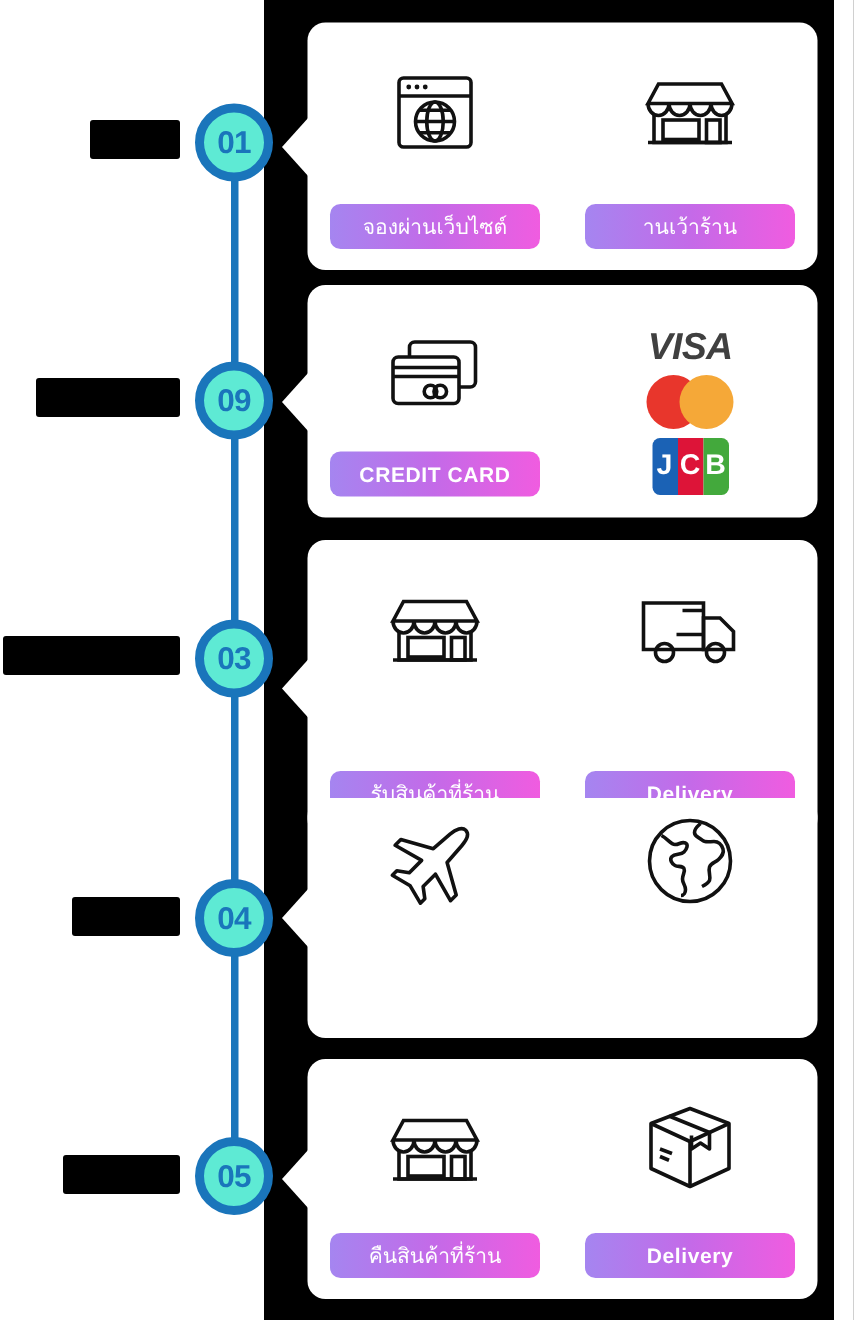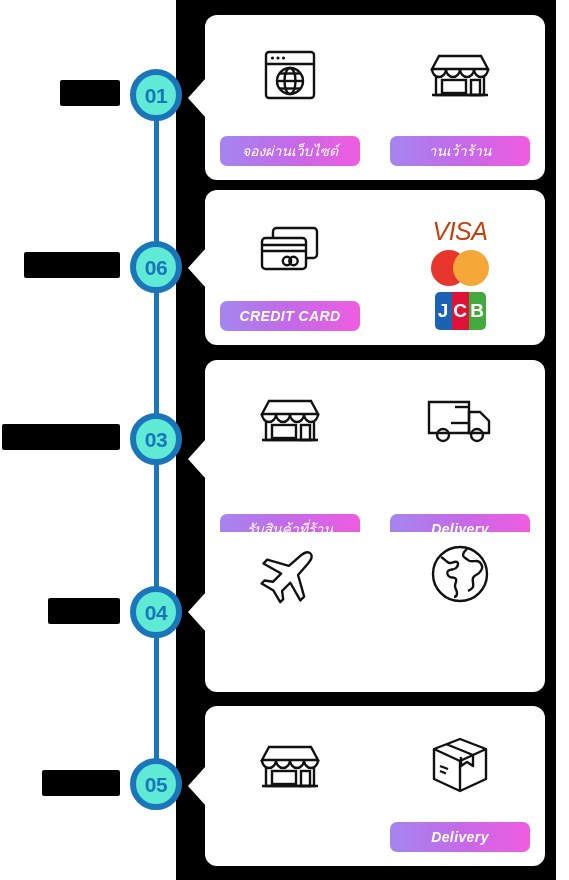--- a/index.html
+++ b/index.html
@@ -122,21 +122,20 @@
     justify-content: center;
     min-width: 140px;
     height: 30px;
     padding: 0 1px;
     border-radius: 7px;
     color: #ffffff;
     font-size: 14px;
     box-sizing: border-box;
     background: linear-gradient(90deg, #a585f0 0%, #c46ae8 50%, #f05ce0 100%);
     white-space: nowrap;
-    font-style: italic;
   }
   .pill.latin {
     font-weight: bold;
     letter-spacing: 0.4px;
   }
   .pill-slot {
     margin-top: auto;
     margin-bottom: 14px;
     height: 30px;
     display: flex;
@@ -148,23 +147,23 @@
   .brands {
     display: flex;
     flex-direction: column;
     align-items: center;
     justify-content: center;
     gap: 6px;
     padding-top: 6px;
   }
   .brand-visa {
     font-size: 25px;
-    font-weight: normal;
+    font-weight: bold;
     font-style: italic;
-    color: #c2410c;
+    color: #404040;
     letter-spacing: -0.5px;
     line-height: 1;
   }
   .mc {
     position: relative;
     width: 58px;
     height: 36px;
   }
   .mc .mc-c {
     position: absolute;
@@ -242,21 +241,21 @@
         </div>
         <div class="pill-slot">
           <span class="pill">านเว้าร้าน</span>
         </div>
       </div>
     </div>
   </div>
 
   <div class="step-label" style="top:252px; width:96px;"></div>
   <div class="step-marker" style="top:241px;">
-    <span class="step-num">06</span>
+    <span class="step-num">09</span>
   </div>
 
   <div class="card" style="top:190px; height:155px;">
     <div class="notch"></div>
     <div class="card-cols">
       <div class="card-col">
         <div class="icon-slot">
           <svg width="66" height="56" viewBox="0 0 66 56" fill="none" stroke="#111" stroke-width="2.4">
             <rect x="16" y="6" width="44" height="30" rx="3.5"></rect>
             <rect x="5" y="16" width="44" height="31" rx="3.5" fill="#fff"></rect>
@@ -375,20 +374,23 @@
         <div class="icon-slot">
           <svg width="68" height="64" viewBox="0 0 68 64" fill="none" stroke="#111" stroke-width="2.4">
             <path d="M6 26 L13 13 H55 L62 26 Z"></path>
             <path d="M6 26 a7 8 0 0 0 14 0 a7 8 0 0 0 14 0 a7 8 0 0 0 14 0 a7 8 0 0 0 14 0"></path>
             <path d="M10 33 V52 H58 V33"></path>
             <line x1="6" y1="52" x2="62" y2="52"></line>
             <rect x="16" y="37" width="24" height="13"></rect>
             <rect x="45" y="37" width="9" height="15"></rect>
           </svg>
         </div>
+        <div class="pill-slot">
+          <span class="pill">คืนสินค้าที่ร้าน</span>
+        </div>
       </div>
       <div class="card-col">
         <div class="icon-slot">
           <svg width="64" height="64" viewBox="0 0 64 64" fill="none" stroke="#111" stroke-width="2.4" stroke-linejoin="round">
             <path d="M32 5 L58 15 V45 L32 57 L6 45 V15 Z"></path>
             <path d="M6 15 L32 27 L58 15"></path>
             <path d="M32 27 V57"></path>
             <path d="M18 10 L45 21 V32 L39 28 L33 32 V23"></path>
             <line x1="12" y1="32" x2="20" y2="35"></line>
             <line x1="12" y1="37" x2="18" y2="39.5"></line>

